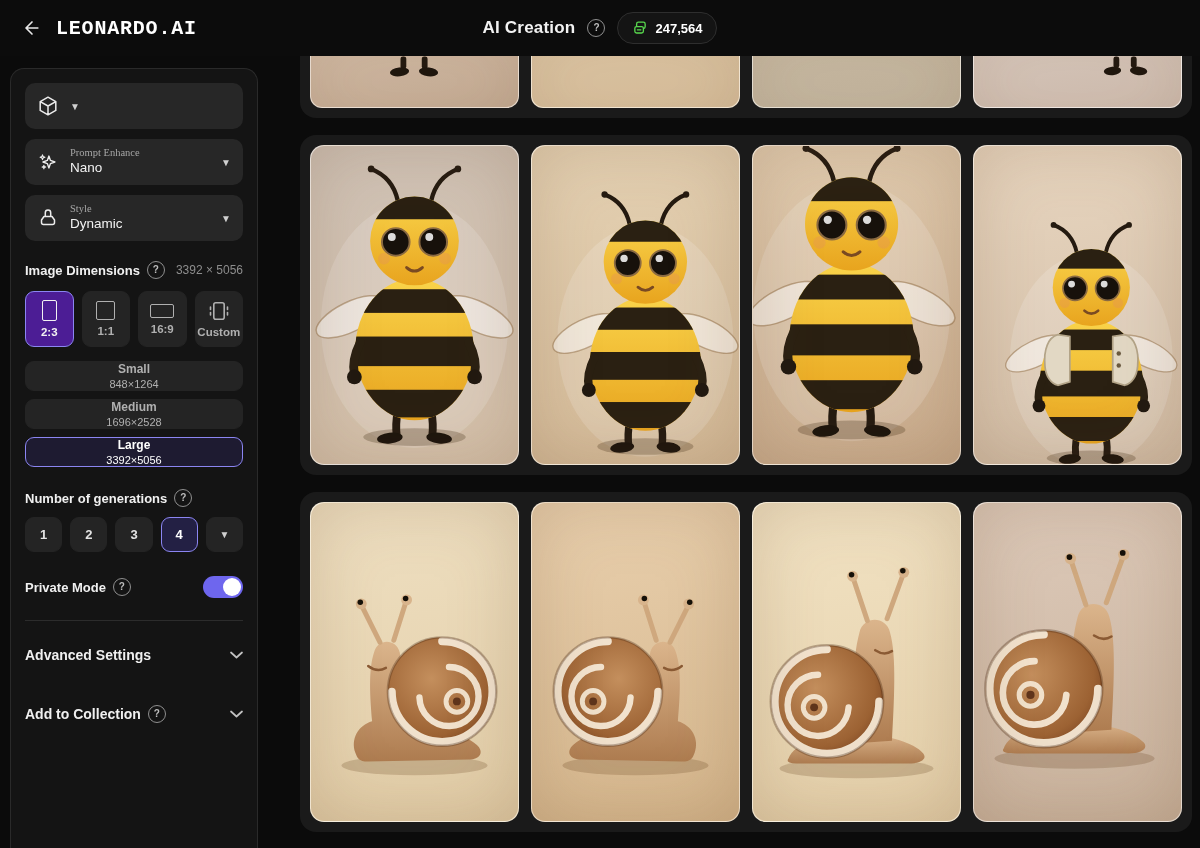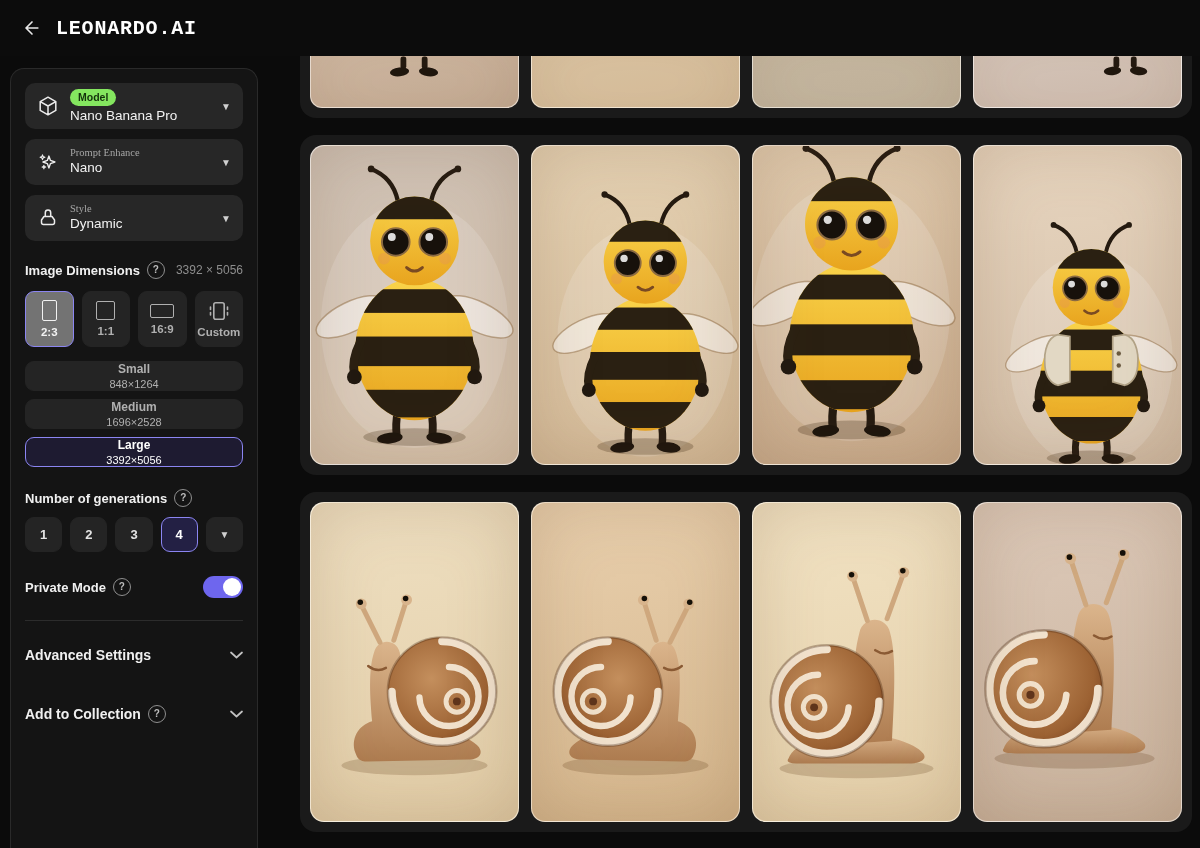--- a/index.html
+++ b/index.html
@@ -48,21 +48,21 @@
   .sec-label{font-size:13px;font-weight:700;color:#f0f0f0;}
   .sec-right{margin-left:auto;font-size:12px;color:#8d8d8d;}
   .aspect-row{display:flex;gap:8px;margin-top:12px;}
   .aspect-btn{
     flex:1;height:56px;background:#242424;border:1.5px solid #242424;border-radius:9px;
     display:flex;flex-direction:column;align-items:center;justify-content:center;gap:5px;
     color:#b0b0b0;cursor:pointer;padding:0;
   }
   .aspect-btn .shape{border:1.6px solid currentColor;border-radius:2px;display:block;}
   .aspect-btn .lbl{font-size:11.5px;font-weight:600;font-family:"Liberation Sans",sans-serif;}
-  .aspect-btn.selected{border-color:#8b85f2;background:#737373;color:#f2f2f2;}
+  .aspect-btn.selected{border-color:#8b85f2;background:#4c1d95;color:#f2f2f2;}
   .size-row{display:flex;gap:8px;margin-top:14px;flex-direction:column;}
   .size-btn{
     flex:1;height:44px;background:#242424;border:1.5px solid #242424;border-radius:9px;
     display:flex;flex-direction:column;align-items:center;justify-content:center;gap:2px;
     color:#b0b0b0;cursor:pointer;padding:0;
   }
   .size-btn .l1{font-size:12px;font-weight:700;}
   .size-btn .l2{font-size:11px;}
   .size-btn.selected{border-color:#8b85f2;background:#1e1b31;color:#fff;}
   .num-row{display:flex;gap:8px;margin-top:10px;}
@@ -110,33 +110,41 @@
 </head>
 <body>
 
 <div class="header">
   <button class="back-btn">
     <svg width="20" height="20" viewBox="0 0 24 24">
         <path d="M19 12H5.5M12 4.8 4.8 12l7.2 7.2" fill="none" stroke="currentColor" stroke-width="2" stroke-linecap="round" stroke-linejoin="round"></path>
       </svg>
   </button>
   <div class="logo">LEONARDO.AI</div>
+  <div class="header-center">
+    <span class="page-title">AI Creation</span>
+    <span class="qicon"></span>
+    <div class="credits-badge">
+      <svg width="16" height="16" viewBox="0 0 18 18">
+        <rect x="5.2" y="2.4" width="9.6" height="7.2" rx="2" fill="none" stroke="#58d84e" stroke-width="1.5"></rect>
+        <rect x="3.2" y="7.4" width="9.6" height="7.2" rx="2" fill="#141414" stroke="#58d84e" stroke-width="1.5"></rect>
+        <path d="M6 11h4" stroke="#58d84e" stroke-width="1.4" stroke-linecap="round"></path>
+      </svg>
+      <span class="credits-text">247,564</span>
+    </div>
+  </div>
 </div>
 
 <div class="sidebar">
 
   <div class="drop-card">
     <span class="ic">
       <svg width="22" height="22" viewBox="0 0 22 22">
           <path d="M11 2.2 18.8 6.6v8.8L11 19.8 3.2 15.4V6.6Z M3.2 6.6 11 11l7.8-4.4 M11 11v8.8" fill="none" stroke="currentColor" stroke-width="1.5" stroke-linejoin="round"></path>
         </svg>
-    </span>
-    <span class="mid">
-      <span class="model-badge">Model</span>
-      <span class="drop-value">Nano Banana Pro</span>
     </span>
     <span class="caret">▼</span>
   </div>
 
   <div class="drop-card">
     <span class="ic">
       <svg width="22" height="22" viewBox="0 0 24 24">
           <path d="M13 5.5 14.7 10.3 19.5 12 14.7 13.7 13 18.5 11.3 13.7 6.5 12 11.3 10.3Z" fill="none" stroke="currentColor" stroke-width="1.5" stroke-linejoin="round"></path>
           <path d="M6 4.2 6.7 6.1 8.6 6.8 6.7 7.5 6 9.4 5.3 7.5 3.4 6.8 5.3 6.1Z" fill="none" stroke="currentColor" stroke-width="1.2" stroke-linejoin="round"></path>
           <path d="M7.5 15.5 8 17l1.5.5L8 18l-.5 1.5L7 18l-1.5-.5L7 17Z" fill="none" stroke="currentColor" stroke-width="1.1" stroke-linejoin="round"></path>

